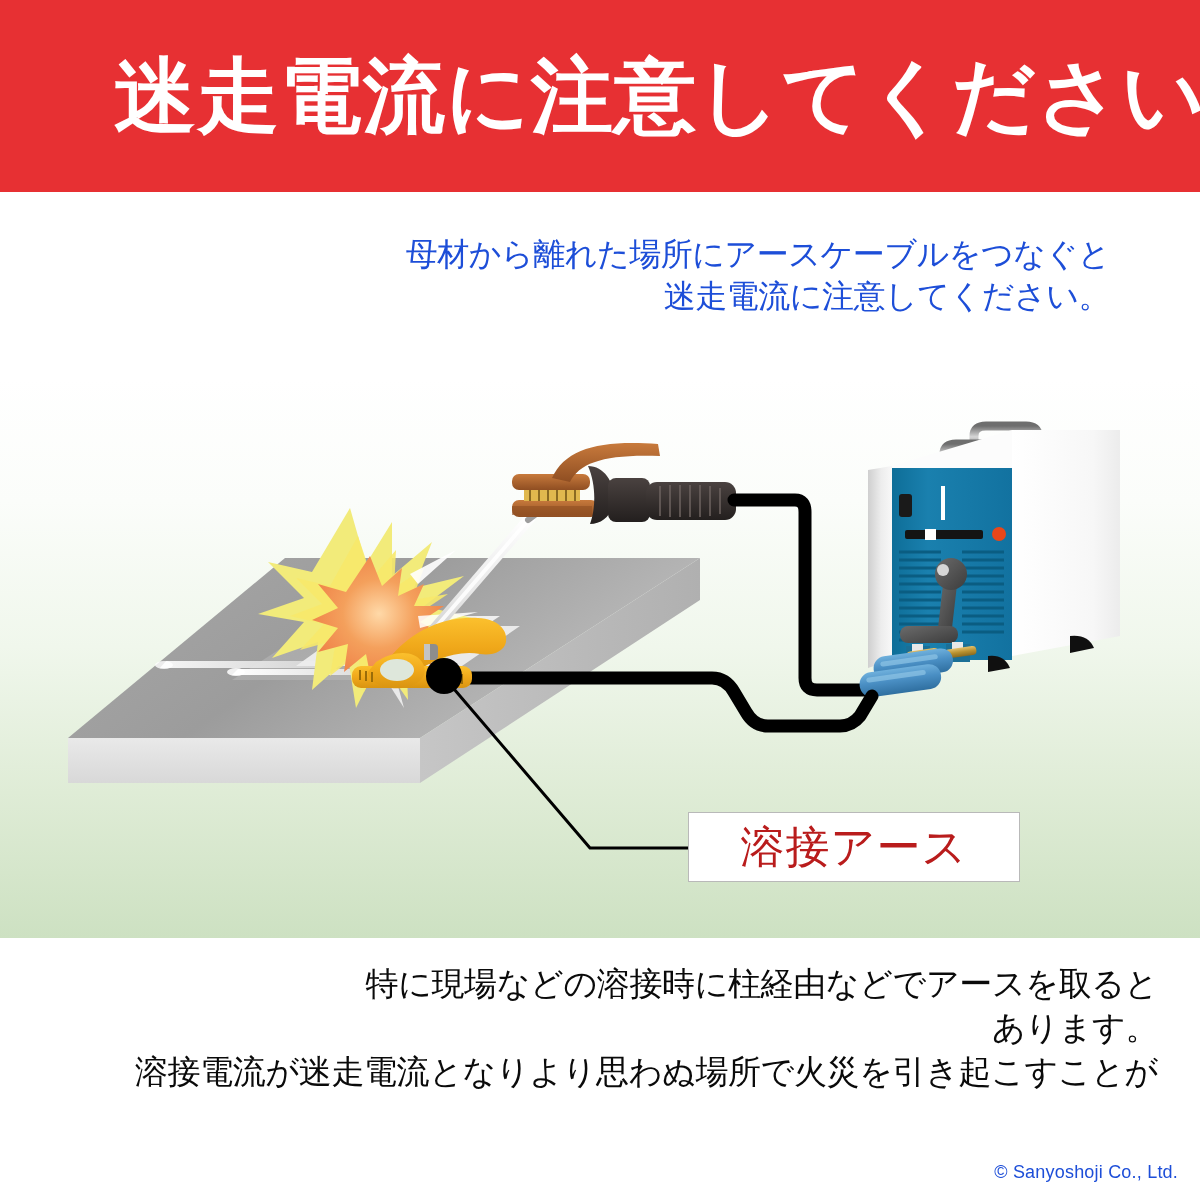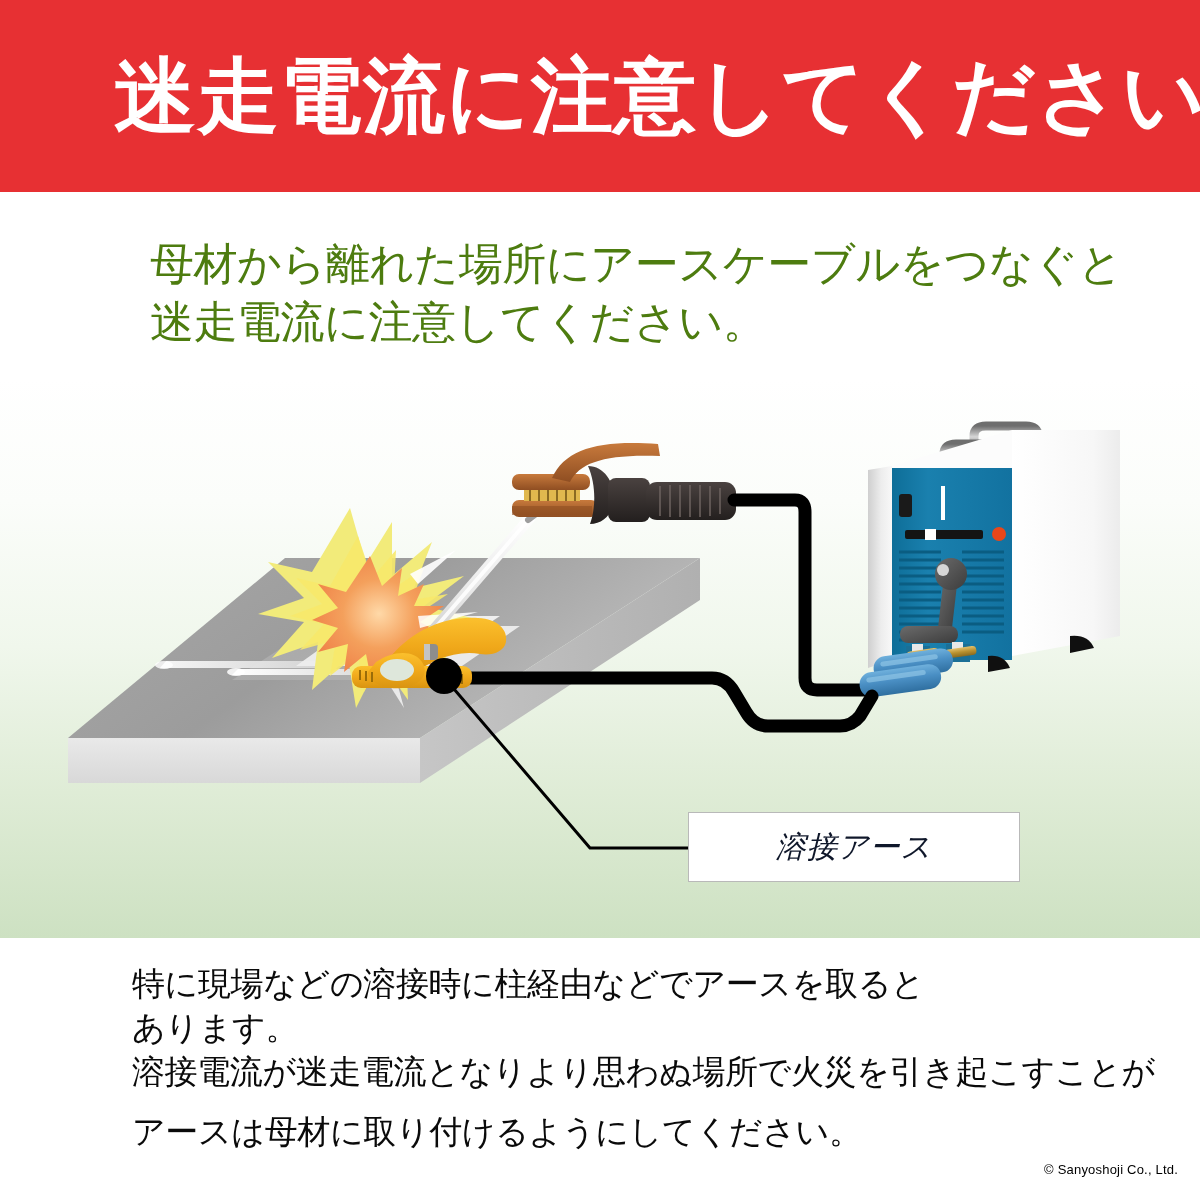--- a/index.html
+++ b/index.html
@@ -12,20 +12,21 @@
     height: 1200px;
     overflow: hidden;
     font-family: "Liberation Sans", "DejaVu Sans", sans-serif;
     position: relative;
   }
   .page {
     position: relative;
     width: 1200px;
     height: 856px;
     background: #ffffff;
+    text-align: right;
   }
 
   
   .header-banner {
     position: absolute;
     left: 0;
     top: 0;
     width: 1200px;
     height: 192px;
     background: #E73033;
@@ -44,26 +45,26 @@
   }
 
   
   .intro-block {
     position: absolute;
     left: 150px;
     top: 236px;
     width: 960px;
   }
   .intro-line {
-    font-size: 44px;
-    color: #4d7c0f;
+    font-size: 32px;
+    color: #1d4ed8;
     line-height: 1.32;
     letter-spacing: -0.5px;
     white-space: nowrap;
-    font-family: Liberation Serif, serif;
+    font-family: Liberation Mono, monospace;
   }
 
   
   .illustration {
     position: absolute;
     left: 0;
     top: 378px;
     width: 1200px;
     height: 560px;
     background: linear-gradient(to bottom, #ffffff 0%, #fbfdfa 22%, #f0f7ec 48%, #dfecd6 74%, #cde1c2 100%);
@@ -82,25 +83,24 @@
     top: 812px;
     width: 330px;
     height: 68px;
     background: #ffffff;
     border: 1px solid #b9b9b9;
     display: flex;
     align-items: center;
     justify-content: center;
   }
   .callout-text {
-    font-size: 30px;
-    color: #0f172a;
+    font-size: 44px;
+    color: #b91c1c;
     letter-spacing: 1px;
     font-family: "DejaVu Sans", "Liberation Sans", sans-serif;
-    font-style: italic;
   }
 
   
   .footer-block {
     position: absolute;
     left: 88px;
     top: 962px;
     width: 1070px;
   }
   .footer-line {
@@ -113,22 +113,22 @@
     margin-left: 44px;
   }
   .footer-gap {
     height: 16px;
   }
 
   .copyright {
     position: absolute;
     right: 22px;
     top: 1162px;
-    font-size: 13px;
-    color: #000000;
+    font-size: 18px;
+    color: #1d4ed8;
     letter-spacing: 0.2px;
     font-family: "Liberation Sans", sans-serif;
   }
 </style>
 </head>
 <body>
 
 <div class="page">
 
   <div class="header-banner">
@@ -418,18 +418,17 @@
 
   <div class="callout-box">
     <span class="callout-text">溶接アース</span>
   </div>
 
   <div class="footer-block">
     <div class="footer-line">特に現場などの溶接時に柱経由などでアースを取ると</div>
     <div class="footer-line">あります。</div>
     <div class="footer-line">溶接電流が迷走電流となりより思わぬ場所で火災を引き起こすことが</div>
     <div class="footer-gap"></div>
-    <div class="footer-line">アースは母材に取り付けるようにしてください。</div>
   </div>
 
   <div class="copyright">© Sanyoshoji Co., Ltd.</div>
 
 </div>
 
 </body></html>

